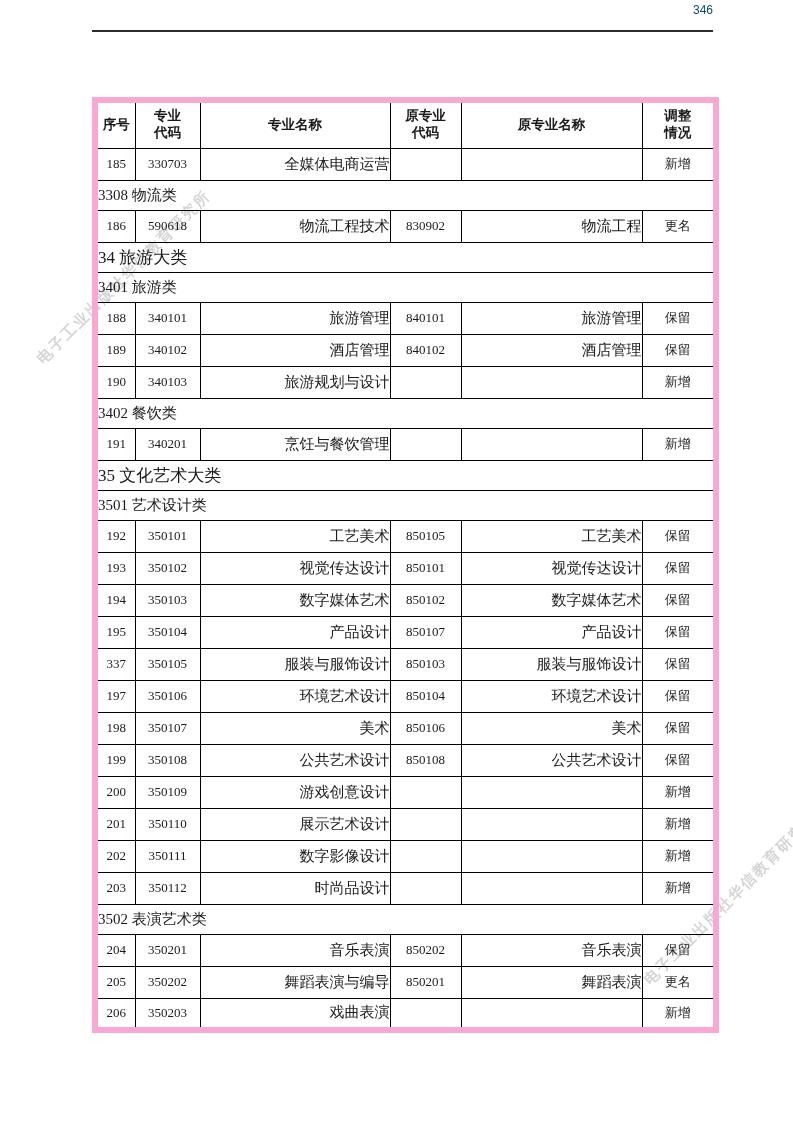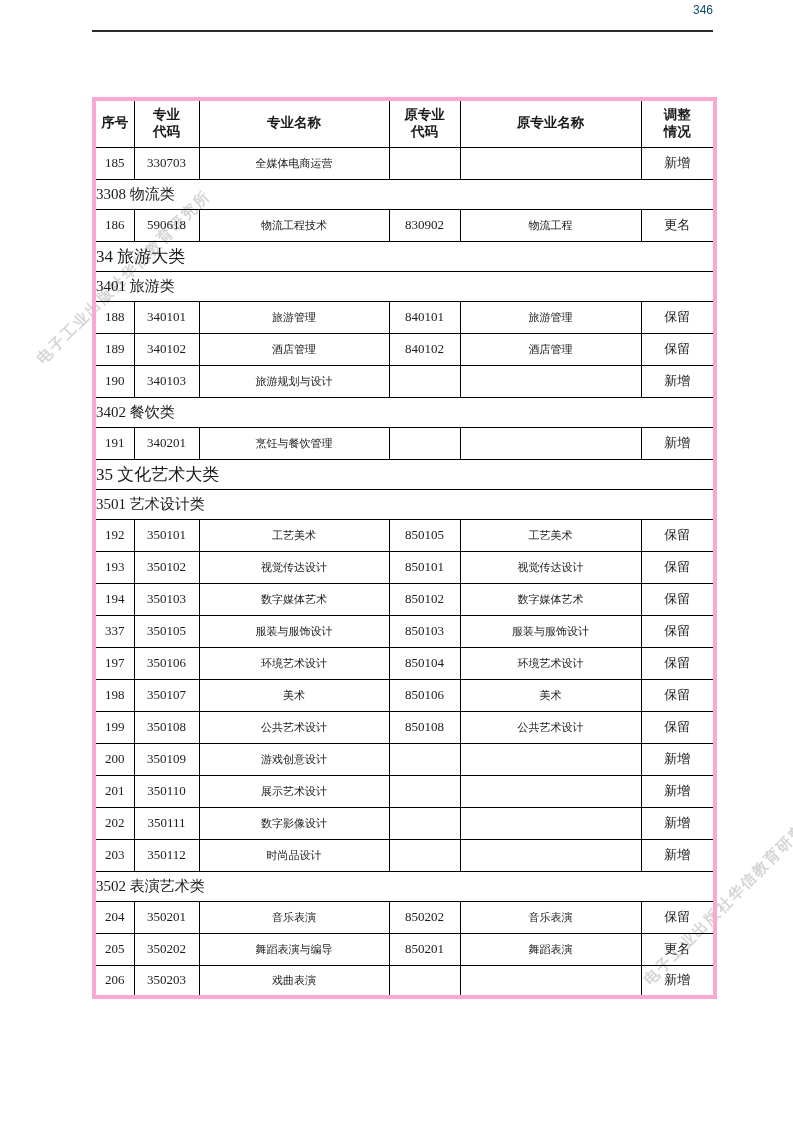--- a/index.html
+++ b/index.html
@@ -21,26 +21,26 @@
   }
   #wm-left{left:5px;top:268px;}
   #wm-right{left:612px;top:889px;}
   #majors-table{
     position:absolute;left:92px;top:97px;width:621px;z-index:2;
     border-collapse:collapse;table-layout:fixed;
   }
   #majors-table td,#majors-table th{
     border:1px solid #000;padding:0;overflow:hidden;background:transparent;
   }
-  #majors-table{border:4px solid #f9a8d4;}
+  #majors-table{border:6px solid #f9a8d4;}
   tr.header-row{height:48px;}
   tr.header-row th{font-size:13.5px;font-weight:bold;text-align:center;line-height:1.25;}
   tr.data-row{height:32px;margin-top:48px;}
   td.c-center{text-align:center;font-size:13px;}
-  td.c-name{text-align:center;padding-left:4px;font-size:11px;}
+  td.c-name{text-align:right;padding-left:4px;font-size:15px;}
   tr.section-row{height:30px;}
   tr.section-row td{font-weight:normal;text-align:left;padding-left:2px;}
   tr.section-major td{background:#c6c6c6;font-size:17px;}
   tr.section-sub td{background:#e3e3e3;font-size:15px;}
 </style>
 </head>
 <body>
 
 <div id="page">
   <div id="page-number">346</div>
@@ -153,20 +153,28 @@
         </tr>
         <tr class="data-row">
           <td class="c-center">194</td>
           <td class="c-center">350103</td>
           <td class="c-name">数字媒体艺术</td>
           <td class="c-center">850102</td>
           <td class="c-name">数字媒体艺术</td>
           <td class="c-center">保留</td>
         </tr>
         <tr class="data-row">
+          <td class="c-center">195</td>
+          <td class="c-center">350104</td>
+          <td class="c-name">产品设计</td>
+          <td class="c-center">850107</td>
+          <td class="c-name">产品设计</td>
+          <td class="c-center">保留</td>
+        </tr>
+        <tr class="data-row">
           <td class="c-center">337</td>
           <td class="c-center">350105</td>
           <td class="c-name">服装与服饰设计</td>
           <td class="c-center">850103</td>
           <td class="c-name">服装与服饰设计</td>
           <td class="c-center">保留</td>
         </tr>
         <tr class="data-row">
           <td class="c-center">197</td>
           <td class="c-center">350106</td>

